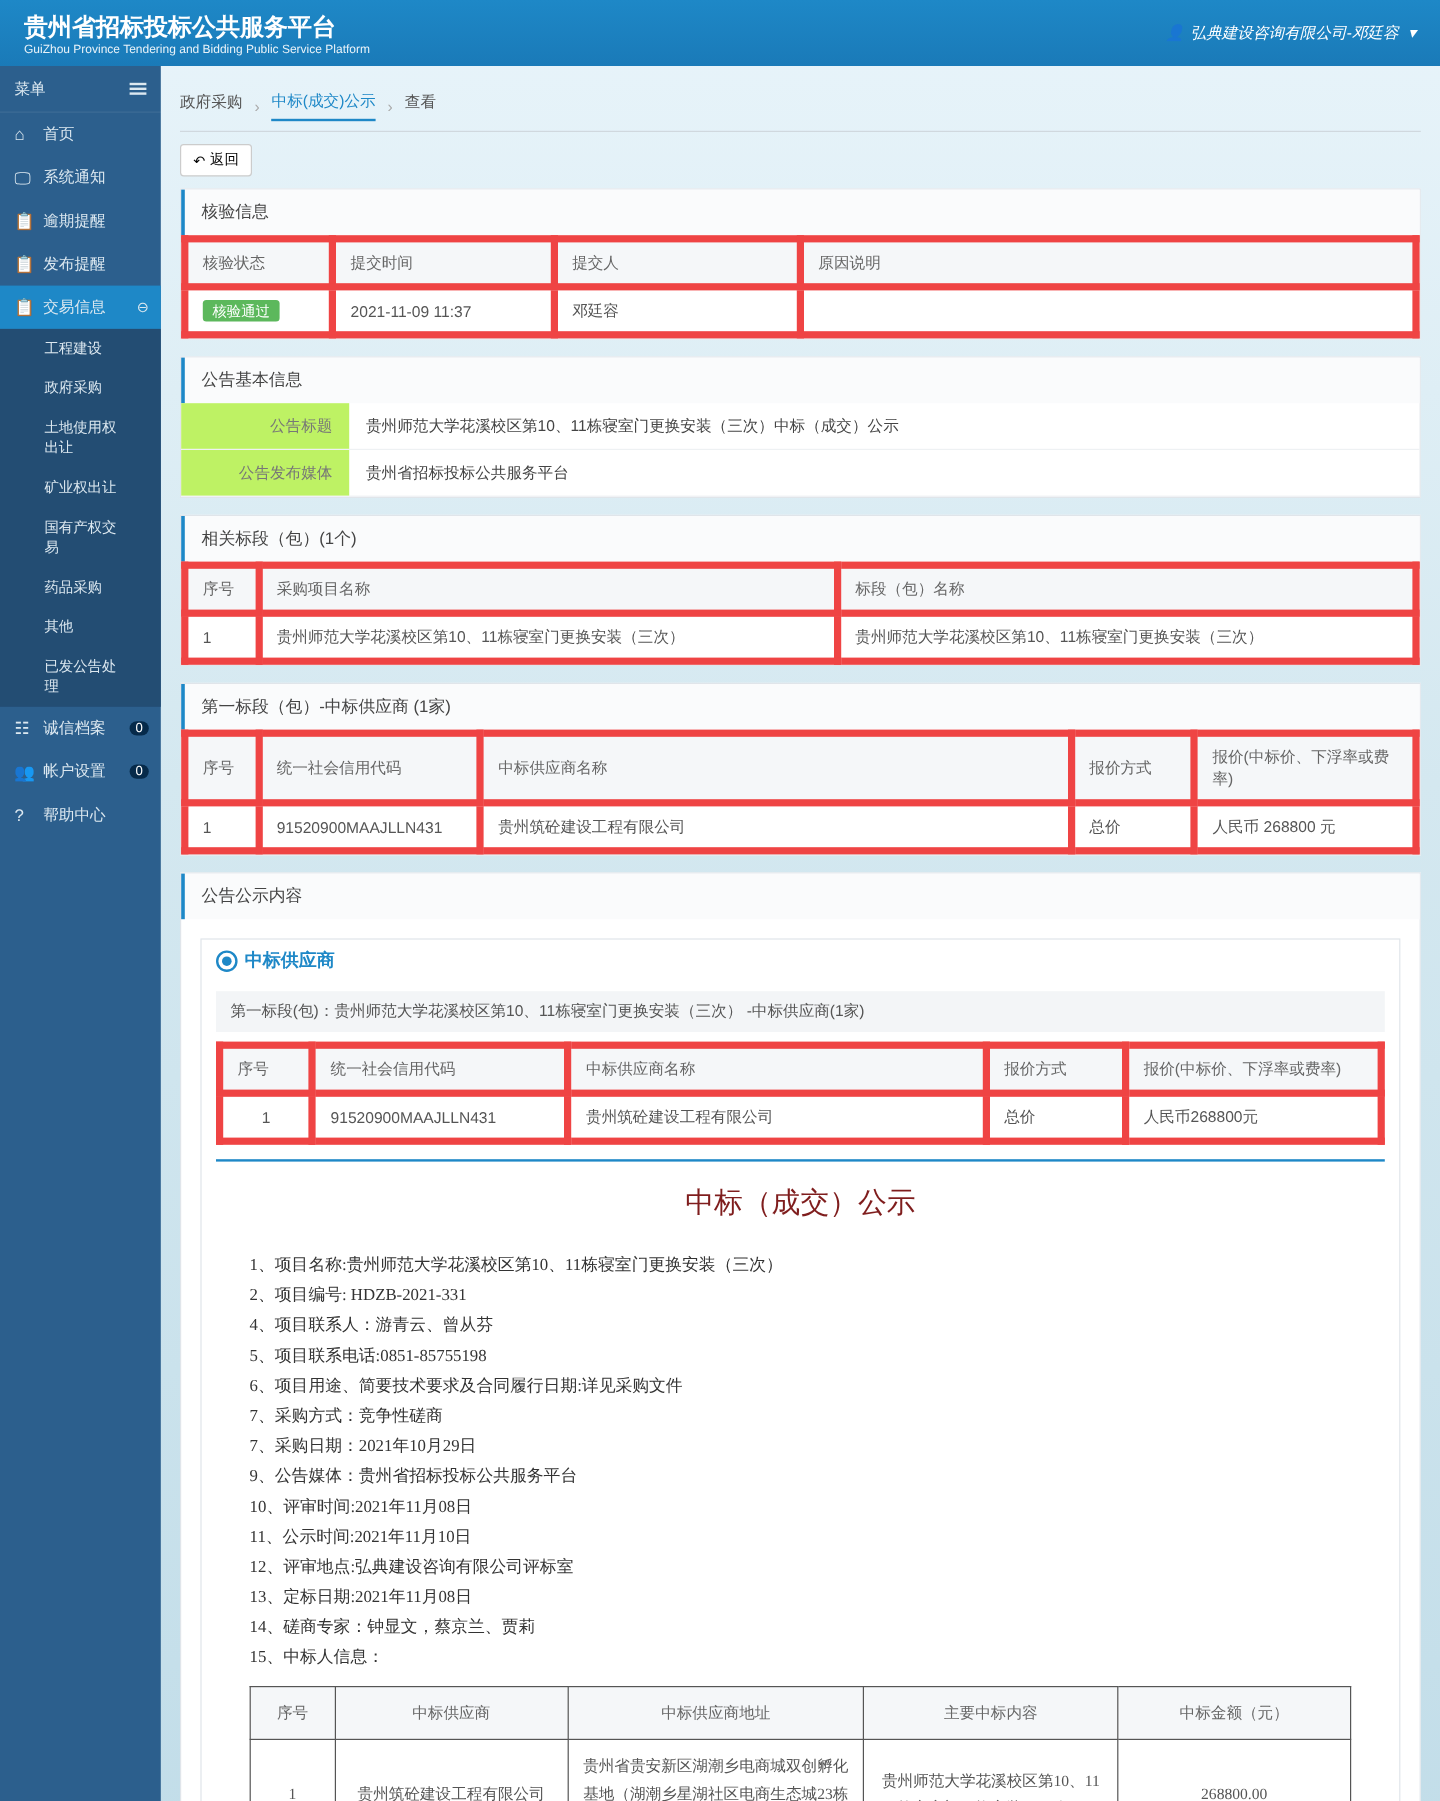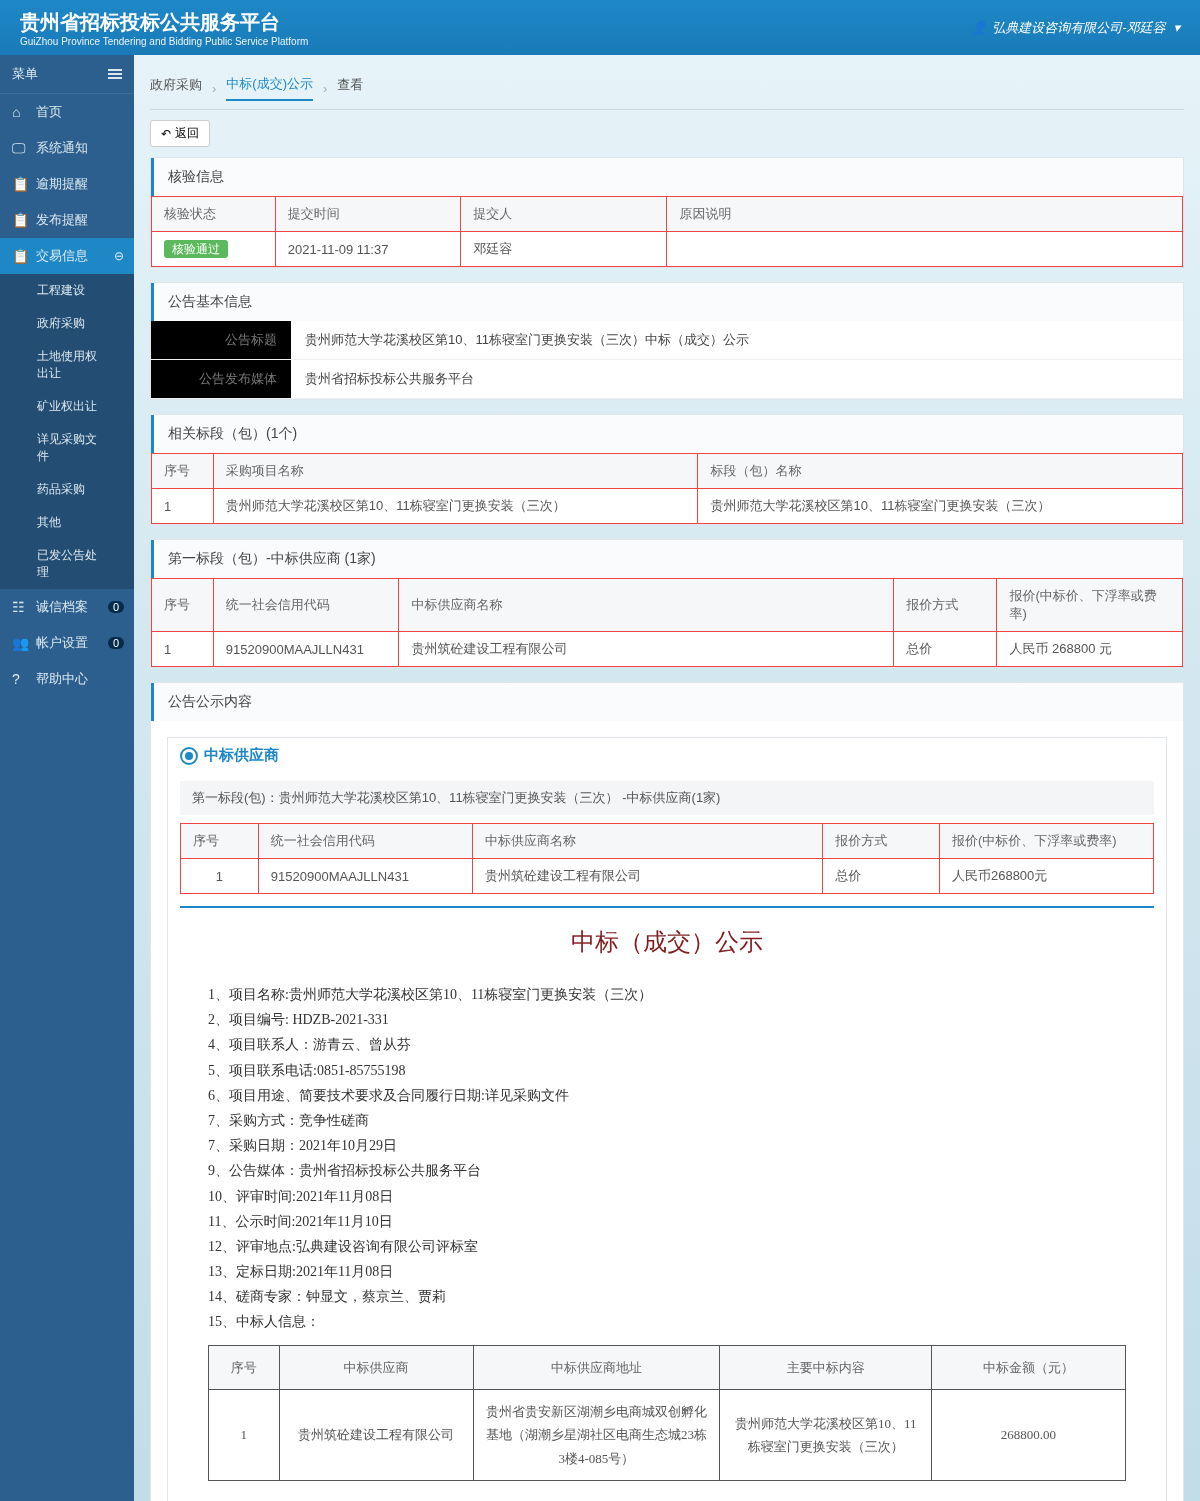--- a/index.html
+++ b/index.html
@@ -25,25 +25,25 @@
 .submenu-item { padding: 8px 26px 8px 34px; font-size: 12px; cursor: pointer; border-left: 3px solid transparent; }
 .main { flex: 1; padding: 12px 16px; }
 .breadcrumb { display: flex; align-items: center; gap: 10px; padding: 8px 0; font-size: 13px; color: #555; border-bottom: 1px solid #d0d8de; }
 .breadcrumb-item { cursor: pointer; padding-bottom: 6px; }
 .breadcrumb-item.current { border-bottom: 2px solid #1e88c7; color: #1e88c7; }
 .breadcrumb .sep { color: #aaa; }
 .back-btn { display: inline-flex; align-items: center; gap: 4px; border: 1px solid #ccc; border-radius: 3px; padding: 4px 10px; margin: 10px 0; font-size: 12px; background: #fff; cursor: pointer; }
 .panel { background: #fff; border: 1px solid #e0e5ea; margin-bottom: 14px; }
 .panel-header { padding: 10px 14px; font-size: 14px; color: #444; border-left: 3px solid #1e88c7; background: #fafbfc; }
 table { width: 100%; border-collapse: collapse; }
-table th, table td { border: 1px solid #ef4444; padding: 8px 12px; text-align: left; font-size: 13px; color: #555; }
+table th, table td { border: 6px solid #ef4444; padding: 8px 12px; text-align: left; font-size: 13px; color: #555; }
 table th { background: #f5f7f9; font-weight: normal; color: #666; }
 .badge-pass { background: #5cb85c; color: #fff; padding: 2px 8px; border-radius: 3px; font-size: 12px; }
 .kv-row { display: flex; border-bottom: 1px solid #eef1f3; }
-.kv-label { width: 140px; text-align: right; padding: 10px 14px; color: #777; background: #000000; }
+.kv-label { width: 140px; text-align: right; padding: 10px 14px; color: #777; background: #bef264; }
 .kv-value { flex: 1; padding: 10px 14px; color: #444; }
 .nested-panel { background: #fff; margin: 16px; border: 1px solid #e0e5ea; }
 .nested-header { display: flex; align-items: center; gap: 6px; padding: 8px 12px; color: #1e88c7; font-size: 15px; font-weight: bold; }
 .nested-header .target-icon { width: 18px; height: 18px; border: 2px solid #1e88c7; border-radius: 50%; position: relative; }
 .nested-header .target-icon::after { content: ""; position: absolute; top: 3px; left: 3px; width: 8px; height: 8px; border-radius: 50%; background: #1e88c7; }
 .nested-sub { background: #f3f5f7; margin: 8px 12px; padding: 8px 12px; font-size: 13px; color: #555; }
 .content-title { text-align: center; font-size: 24px; font-family: SimSun, serif; color: #7f1d1d; padding: 14px 0; }
 .content-body { padding: 10px 40px; font-size: 14px; color: #333; line-height: 1.8; font-family: SimSun, serif; }
 .content-table { border: 1px solid #555; border-collapse: collapse; margin: 10px 0; }
 .content-table th, .content-table td { border: 1px solid #555; padding: 10px; text-align: center; font-size: 13px; }
@@ -90,21 +90,21 @@
         <div class="menu-item active has-expand">
           <span class="icon">📋</span>
           <span>交易信息</span>
         </div>
       </div>
     <div class="submenu" id="submenu-items">
         <div class="submenu-item">工程建设</div>
         <div class="submenu-item">政府采购</div>
         <div class="submenu-item">土地使用权出让</div>
         <div class="submenu-item">矿业权出让</div>
-        <div class="submenu-item">详见采购文件</div>
+        <div class="submenu-item">国有产权交易</div>
         <div class="submenu-item">药品采购</div>
         <div class="submenu-item">其他</div>
         <div class="submenu-item">已发公告处理</div>
       </div>
     <div id="menu-items2">
         <div class="menu-item has-badge" data-badge="0">
           <span class="icon">☷</span>
           <span>诚信档案</span>
         </div>
         <div class="menu-item has-badge" data-badge="0">

